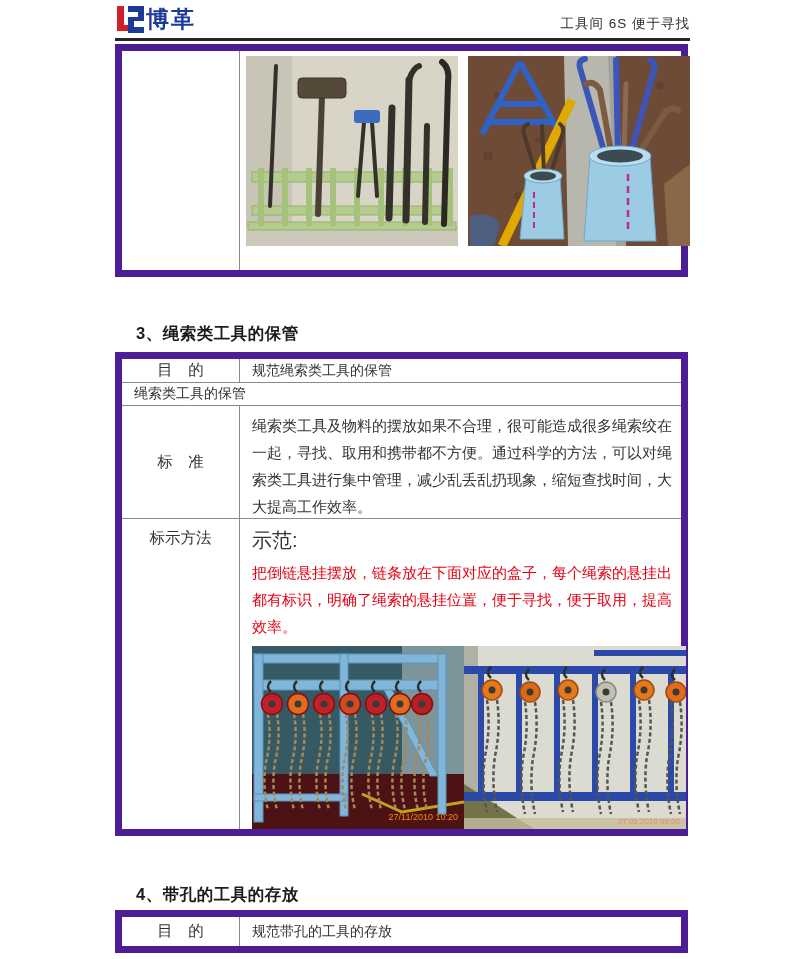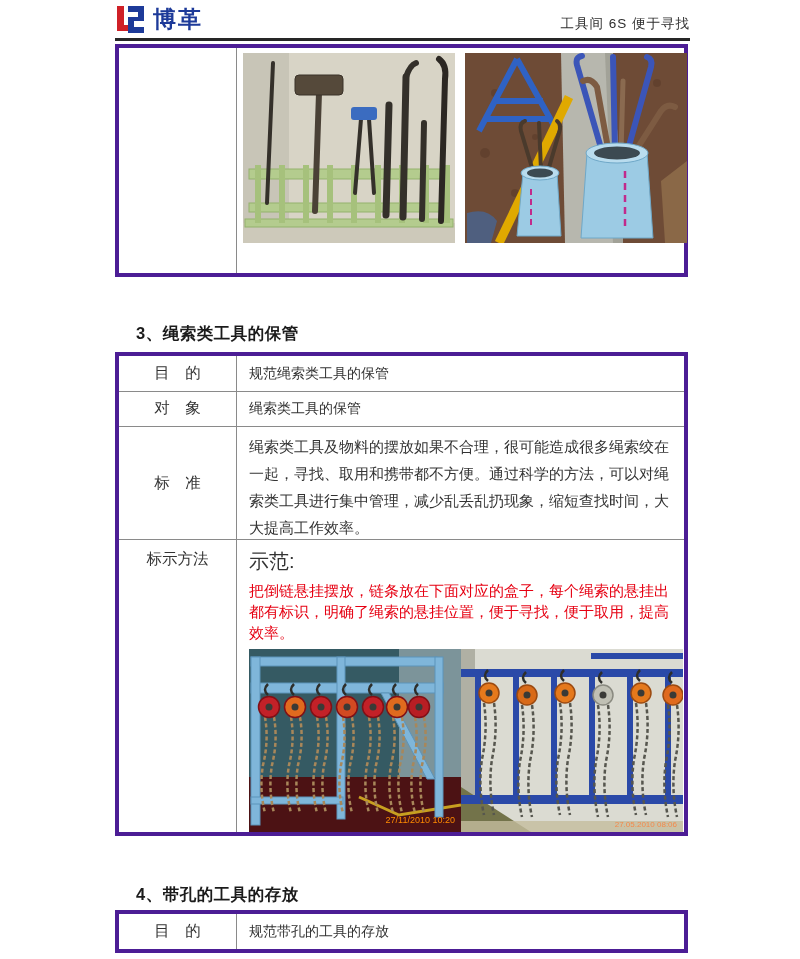--- a/index.html
+++ b/index.html
@@ -2,28 +2,28 @@
 <html><head>
 <meta charset="utf-8">
 <style>
   html,body{margin:0;padding:0;background:#ffffff;}
   .page{position:relative;width:800px;height:959px;background:#fff;overflow:hidden;
         font-family:"Liberation Sans","DejaVu Sans",sans-serif;color:#333;}
 
   
   .hdr{position:absolute;left:115px;top:0;width:575px;height:38px;
        display:flex;justify-content:space-between;align-items:center;}
-  .logo{display:flex;align-items:center;gap:7px;}
+  .logo{display:flex;align-items:center;}
   .logo-text{color:#1d3a99;font-weight:bold;font-size:23px;letter-spacing:2px;}
   .doc-title{font-size:13.5px;color:#2e2e2e;align-self:flex-end;padding-bottom:5px;letter-spacing:1px;}
   .hdr-rule{position:absolute;left:115px;top:38px;width:575px;height:0;
             border-top:3px solid #262626;}
 
   
-  .tbl{position:absolute;left:115px;width:573px;border:4px solid #4c1d95;
+  .tbl{position:absolute;left:115px;width:573px;border:7px solid #4c1d95;
        box-sizing:border-box;display:flex;flex-direction:column;background:#fff;}
   .row{display:flex;border-bottom:1px solid #8a8a8a;box-sizing:border-box;}
   .row:last-child{border-bottom:none;}
   .lbl{flex:0 0 118px;width:118px;border-right:1px solid #8a8a8a;box-sizing:border-box;
        display:flex;align-items:center;justify-content:center;
        font-size:15.5px;color:#333;}
   .lbl-top{align-items:flex-start;padding-top:9px;}
   .cnt{flex:1;display:flex;align-items:center;padding:0 12px;
        font-size:14px;color:#333;box-sizing:border-box;line-height:1.5;}
   .cnt.block{display:block;padding:6px 8px 0 12px;line-height:27px;font-size:15px;}
@@ -36,21 +36,21 @@
   
   .sec-h{position:absolute;left:118px;margin:18px;font-size:16.5px;font-weight:bold;
          color:#1b1b1b;letter-spacing:.5px;}
   .h3pos{top:305px;}
   .h4pos{top:866px;}
 
   
   .tbl-mid{top:352px;height:484px;}
   .cnt-demo{flex:1;box-sizing:border-box;display:block;padding:8px 10px 0 12px;}
   .demo-label{font-size:20px;color:#333;height:20px;margin:0 0 12px 0;}
-  .red-note{color:#e60012;font-size:15px;line-height:21px;margin:0 0 6px 0;}
+  .red-note{color:#e60012;font-size:15px;line-height:27px;margin:0 0 6px 0;}
   .photo-row{display:flex;}
 
   
   .tbl-bottom{top:910px;height:43px;}
   .tbl-bottom .row{flex:1;}
 
   .ph{display:block;flex:0 0 auto;background:#eee;}
 </style>
 </head>
 <body>
@@ -164,21 +164,20 @@
   </div>
 
   <h2 class="sec-h h3pos">3、绳索类工具的保管</h2>
 
   <div class="tbl tbl-mid">
     <div class="row" style="height:43px">
       <div class="lbl">目　的</div>
       <div class="cnt">规范绳索类工具的保管</div>
     </div>
     <div class="row" style="height:43px">
-      <div class="lbl">对　象</div>
       <div class="cnt">绳索类工具的保管</div>
     </div>
     <div class="row" style="height:113px">
       <div class="lbl">标　准</div>
       <div class="cnt block">绳索类工具及物料的摆放如果不合理，很可能造成很多绳索绞在一起，寻找、取用和携带都不方便。通过科学的方法，可以对绳索类工具进行集中管理，减少乱丢乱扔现象，缩短查找时间，大大提高工作效率。</div>
     </div>
     <div class="row" style="flex:1">
       <div class="lbl lbl-top">标示方法</div>
       <div class="cnt-demo">
         <div class="demo-label">示范:</div>

